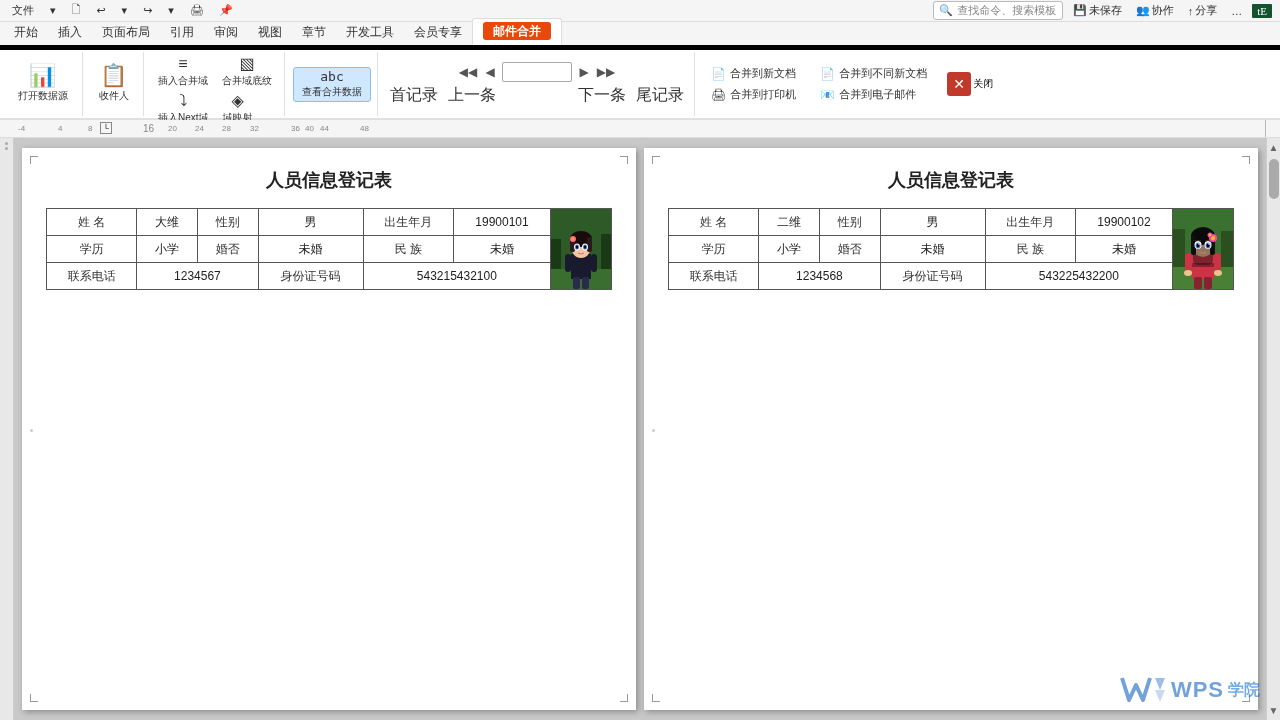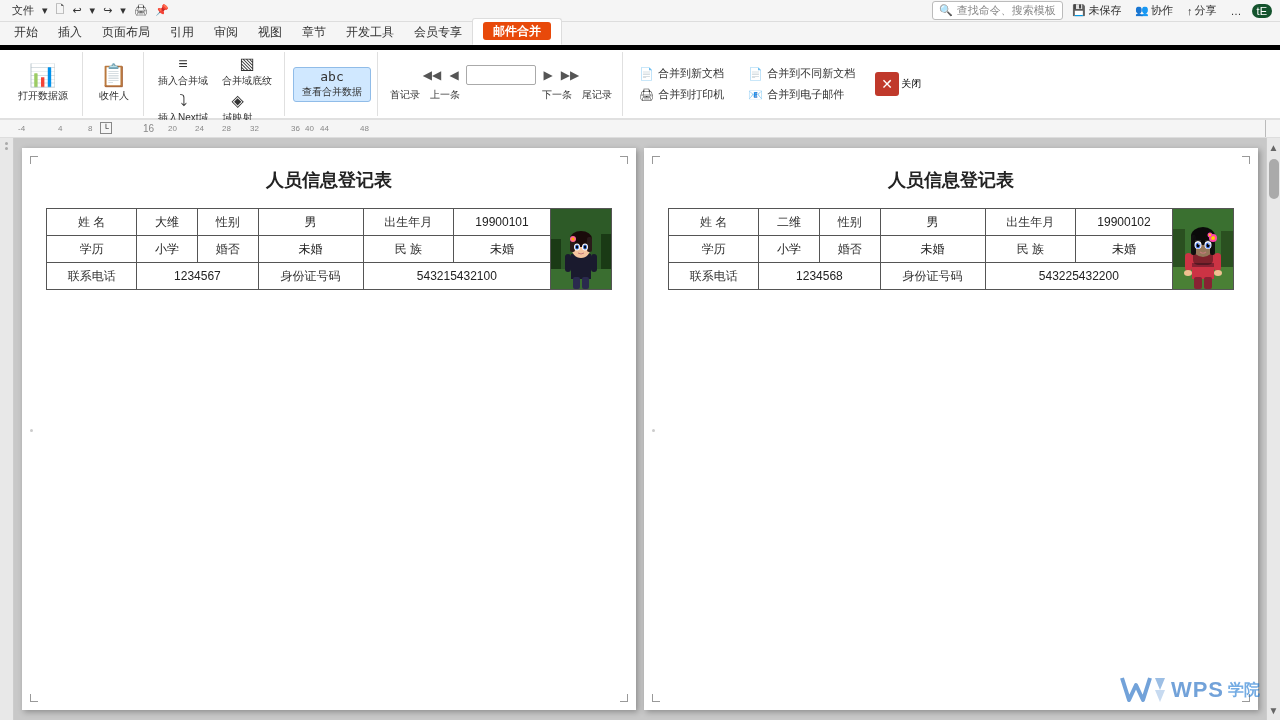--- a/index.html
+++ b/index.html
@@ -19,21 +19,21 @@
       display: flex;
       align-items: center;
       padding: 0 8px;
       border-bottom: 1px solid #ddd;
       font-size: 12px;
       color: #333;
     }
     #title-bar .title-left {
       display: flex;
       align-items: center;
-      gap: 0;
+      gap: 8px;
     }
     #title-bar .title-right {
       margin-left: auto;
       display: flex;
       align-items: center;
       gap: 6px;
       font-size: 11px;
       color: #555;
     }
 
@@ -141,21 +141,21 @@
       height: 20px;
       display: flex;
       align-items: center;
       justify-content: center;
       cursor: pointer;
       border-radius: 2px;
       font-size: 12px;
       color: #555;
     }
     .nav-label {
-      font-size: 10px;
+      font-size: 16px;
       color: #333;
       padding: 1px 4px;
       cursor: pointer;
     }
 
     
     .close-btn-red {
       width: 24px;
       height: 24px;
       background: #c0392b;
@@ -397,21 +397,21 @@
     </span>
     <span class="title-btn" style="display:flex;align-items:center;gap:2px;">
       <span>👥</span>
       <span>协作</span>
     </span>
     <span class="title-btn" style="display:flex;align-items:center;gap:2px;">
       <span>↑</span>
       <span>分享</span>
     </span>
     <span class="title-btn">…</span>
-    <span style="background:#14532d;color:white;border-radius:7px;padding:1px 5px;font-size:11px;cursor:pointer;">tE</span>
+    <span style="background:#14532d;color:white;border-radius:1px;padding:1px 5px;font-size:11px;cursor:pointer;font-family:Liberation Serif, serif;">tE</span>
   </div>
 </div>
 
 <div id="ribbon-tabs">
   <div class="ribbon-tab">开始</div>
   <div class="ribbon-tab">插入</div>
   <div class="ribbon-tab">页面布局</div>
   <div class="ribbon-tab">引用</div>
   <div class="ribbon-tab">审阅</div>
   <div class="ribbon-tab">视图</div>

